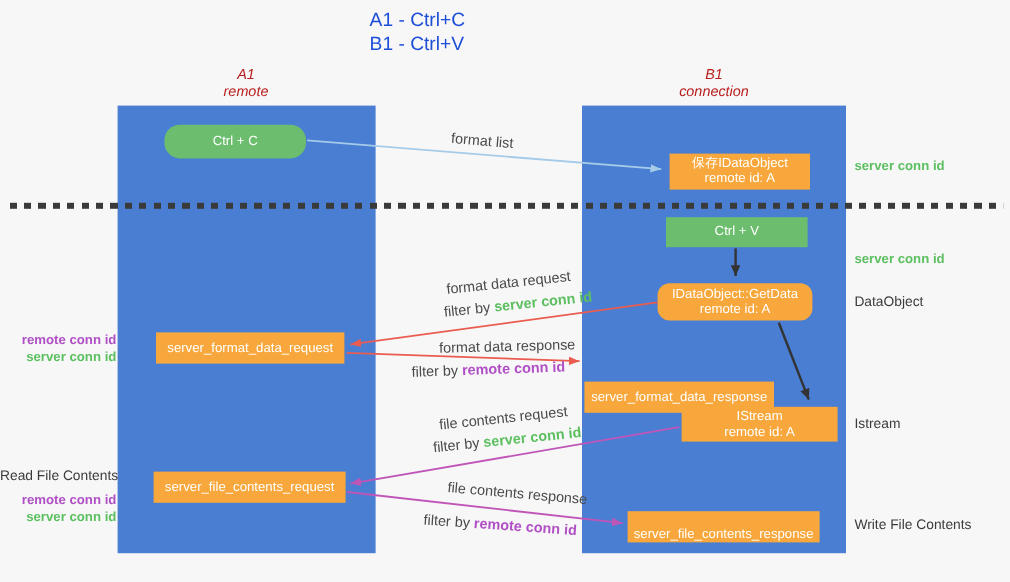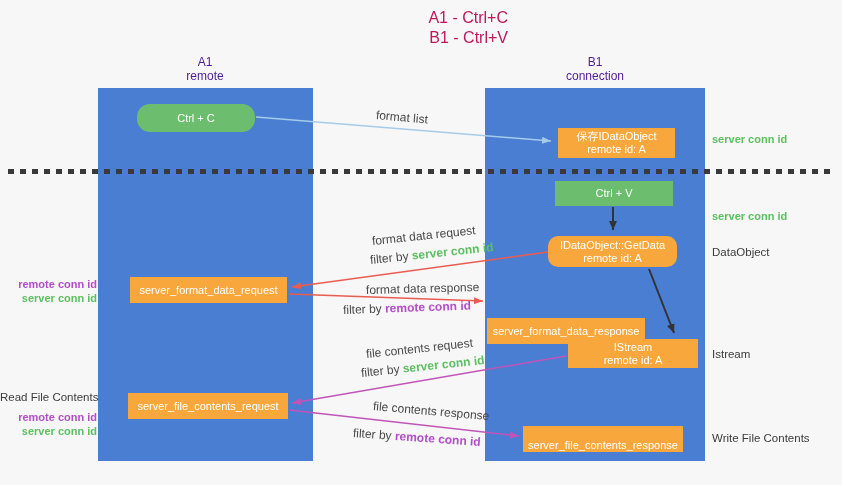--- a/index.html
+++ b/index.html
@@ -8,25 +8,25 @@
     background:#ececec;
   }
   .stage{
     position:relative;
     width:842px;height:485px;
     background:#f7f7f7;
     overflow:hidden;
   }
   .title{
     position:absolute;left:308px;top:8px;width:200px;
-    text-align:right;font-size:16px;line-height:20px;color:#be185d;
+    text-align:left;font-size:16px;line-height:20px;color:#1d4ed8;
   }
   .lane-header{
     position:absolute;top:55px;width:120px;text-align:center;
-    font-size:12px;line-height:14px;color:#4c1d95;
+    font-size:12px;line-height:14px;color:#b91c1c;font-style:italic;
   }
   .lane{
     position:absolute;top:88px;height:373px;
     background:var(--lane-blue);z-index:1;
   }
   .divider{
     position:absolute;left:8px;top:169px;width:828px;height:5px;z-index:2;
     background:repeating-linear-gradient(90deg,var(--divider) 0 6px,transparent 6px 12px);
   }
   .node{

